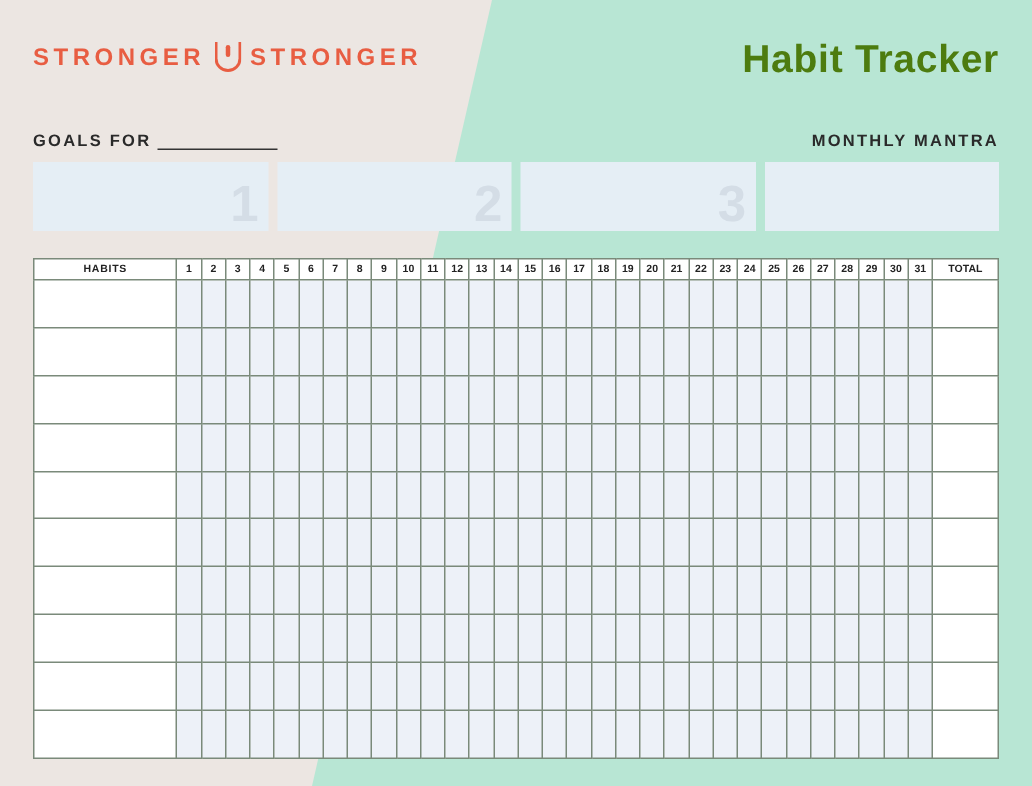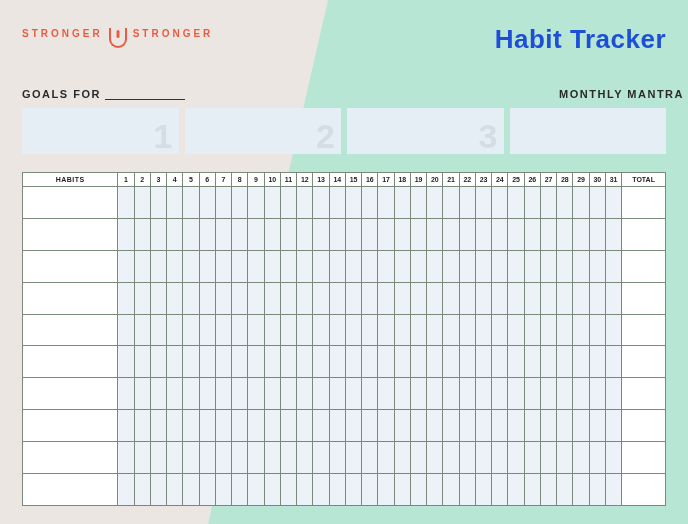--- a/index.html
+++ b/index.html
@@ -17,44 +17,44 @@
     width: 480px;
     height: 524px;
     background: #b8e6d4;
     clip-path: polygon(120px 0, 480px 0, 480px 524px, 0 524px);
   }
   .page { position: relative; width: 100%; height: 100%; }
   .brand {
     position: absolute;
     top: 28px; left: 22px;
     display: flex;
-    align-items: flex-start;
+    align-items: flex-end;
     gap: 6px;
     color: #e85d42;
     font-weight: 700;
-    font-size: 10px;
+    font-size: 16px;
     letter-spacing: 3px;
   }
   .brand .u {
     width: 18px; height: 20px;
     border: 2.2px solid #e85d42;
     border-top: none;
     border-radius: 0 0 9px 9px;
     position: relative;
   }
   .brand .u::after{
     content:""; position:absolute; left:50%; top:2px; width:3px; height:8px;
     background:#e85d42; transform:translateX(-50%); border-radius:2px;
   }
   .title {
     position: absolute;
     top: 24px; right: 22px;
     font-size: 26px;
     font-weight: 900;
-    color: #1d4ed8;
+    color: #4d7c0f;
     letter-spacing: 0.5px;
   }
   .goals-row {
     position: absolute;
     top: 88px; left: 22px; right: 22px;
   }
   .goals-label {
     font-size: 11px;
     font-weight: 700;
     letter-spacing: 1.5px;
@@ -62,21 +62,21 @@
     margin-bottom: 6px;
     display: flex;
     align-items: flex-end;
   }
   .goals-label .line {
     display:inline-block; width:80px; border-bottom:1px solid #333; margin-left:4px;
     height:11px;
   }
   .mantra-label {
     position: absolute;
-    top: 88px; right: 4px;
+    top: 88px; right: 22px;
     font-size: 11px;
     font-weight: 700;
     letter-spacing: 1.5px;
     color: #2a2a2a;
   }
   .boxes {
     position: absolute;
     top: 108px; left: 22px; right: 22px;
     display: flex;
     gap: 6px;

